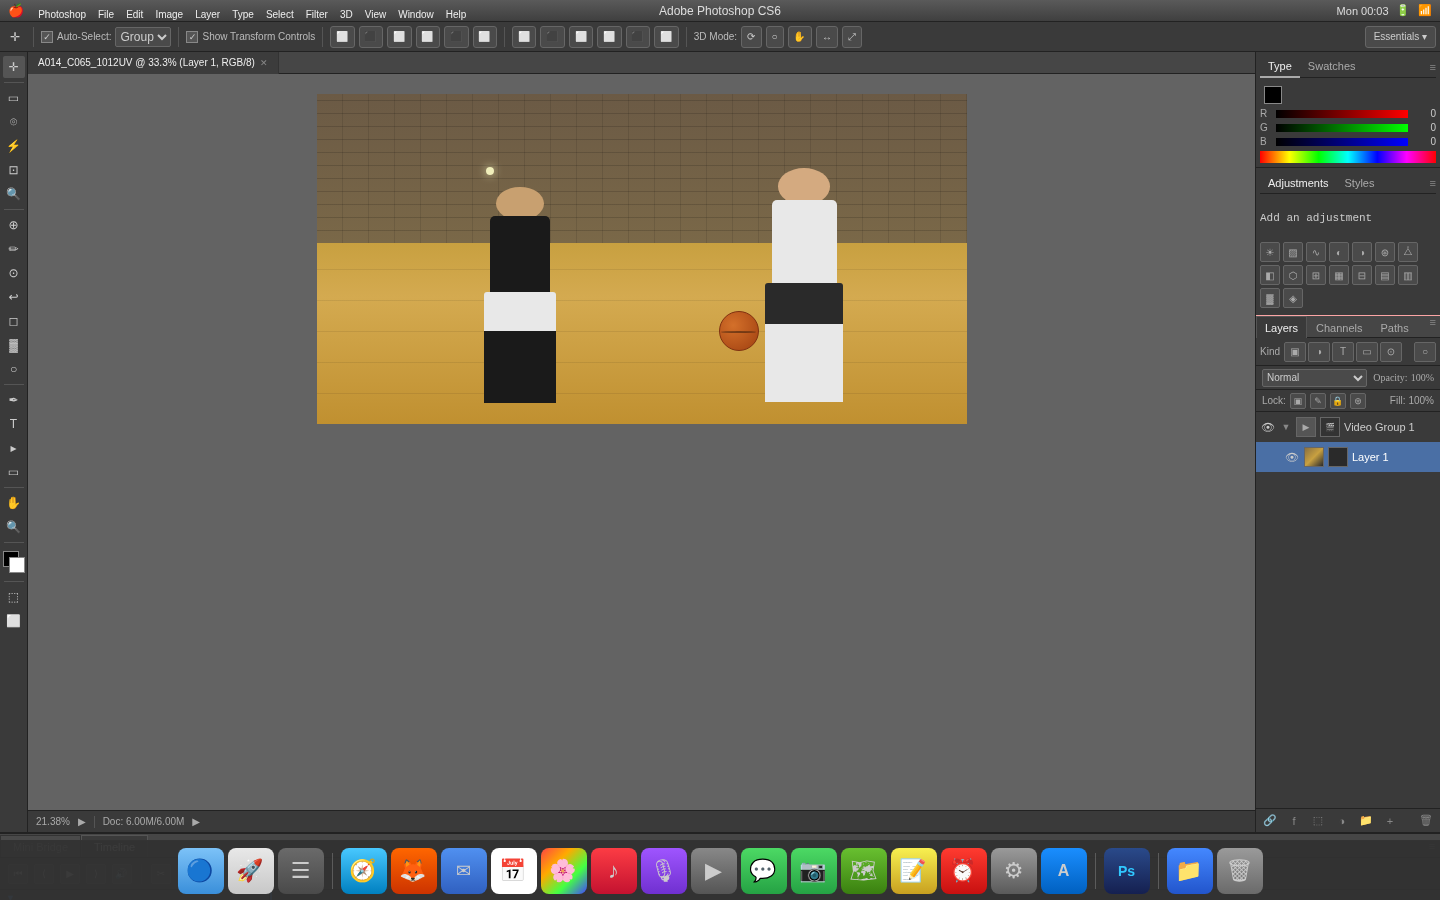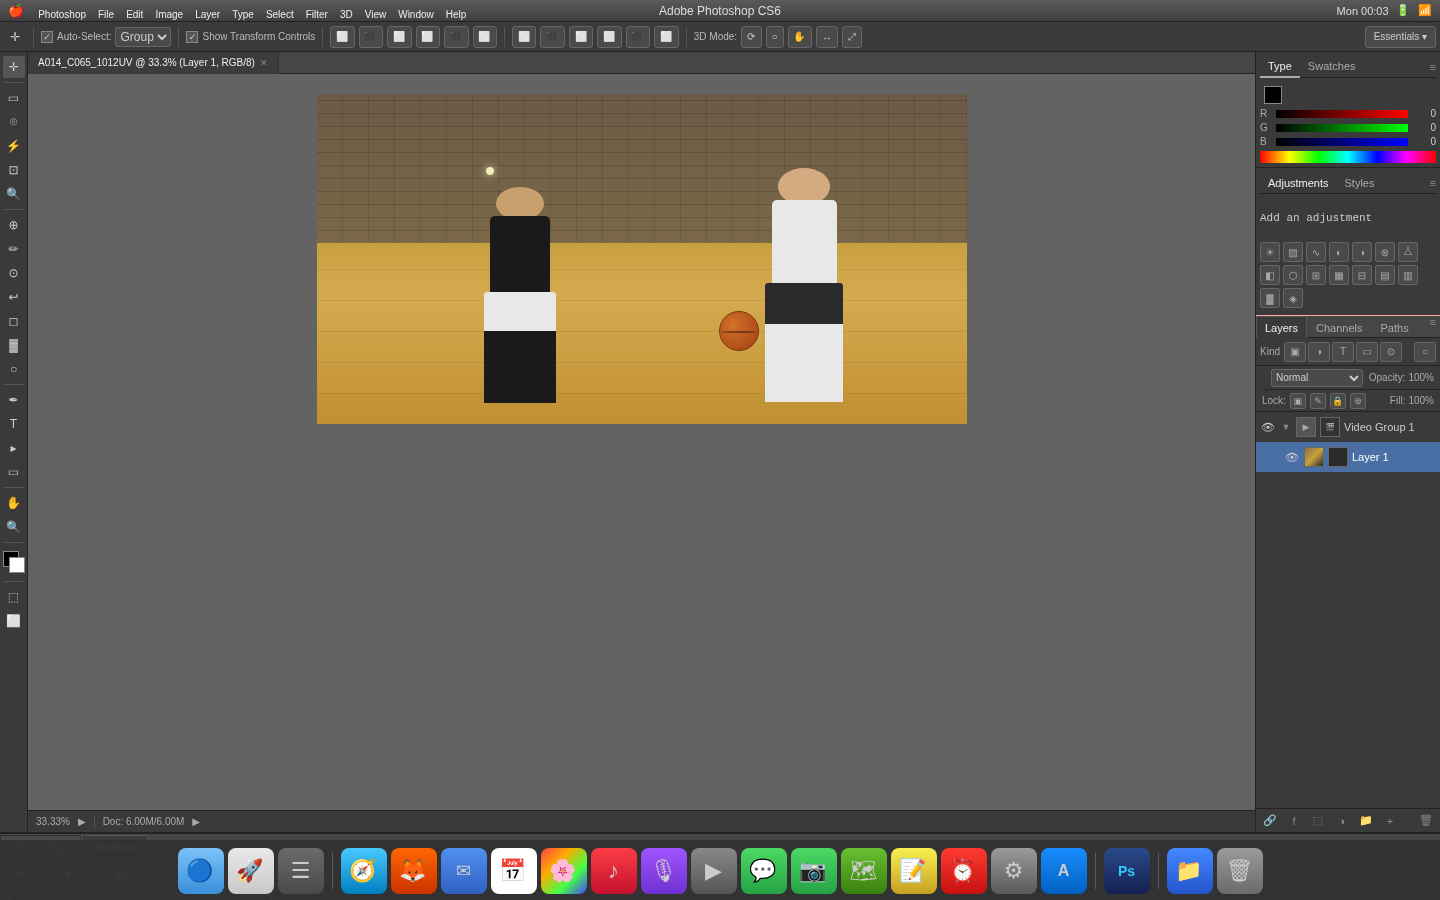--- a/index.html
+++ b/index.html
@@ -714,37 +714,37 @@
       color: #aaa;
     }
     #blend-mode-row {
       height: 24px;
       display: flex;
       align-items: center;
       padding: 0 6px;
       gap: 6px;
       border-bottom: 1px solid #222;
       background: #3a3a3a;
-      margin-left: 9px;
     }
     .blend-select {
       height: 18px;
       background: #4a4a4a;
       border: 1px solid #666;
       color: #ccc;
       font-size: 10px;
       border-radius: 2px;
       flex: 1;
     }
     .opacity-control {
       display: flex;
       align-items: flex-start;
       gap: 3px;
       font-size: 10px;
       color: #aaa;
+      font-family: Liberation Serif, serif;
     }
     #lock-row {
       height: 22px;
       display: flex;
       align-items: center;
       padding: 0 6px;
       gap: 4px;
       border-bottom: 1px solid #222;
       font-size: 10px;
       color: #aaa;
@@ -1044,21 +1044,21 @@
           </div>
 
           <div class="basketball"></div>
 
           <div style="position:absolute; top:22%; left:26%; width:8px; height:8px; border-radius:50%; background:rgba(255,255,200,0.9); box-shadow: 0 0 10px rgba(255,255,200,0.8);"></div>
         </div>
       </div>
     </div>
 
     <div id="status-bar">
-      <span>33.33%</span>
+      <span>21.38%</span>
       <span>▶</span>
       <div class="status-separator"></div>
       <span>Doc: 6.00M/6.00M</span>
       <span>▶</span>
     </div>
   </div>
 
   <div id="right-panel">
 
     <div id="color-panel">

